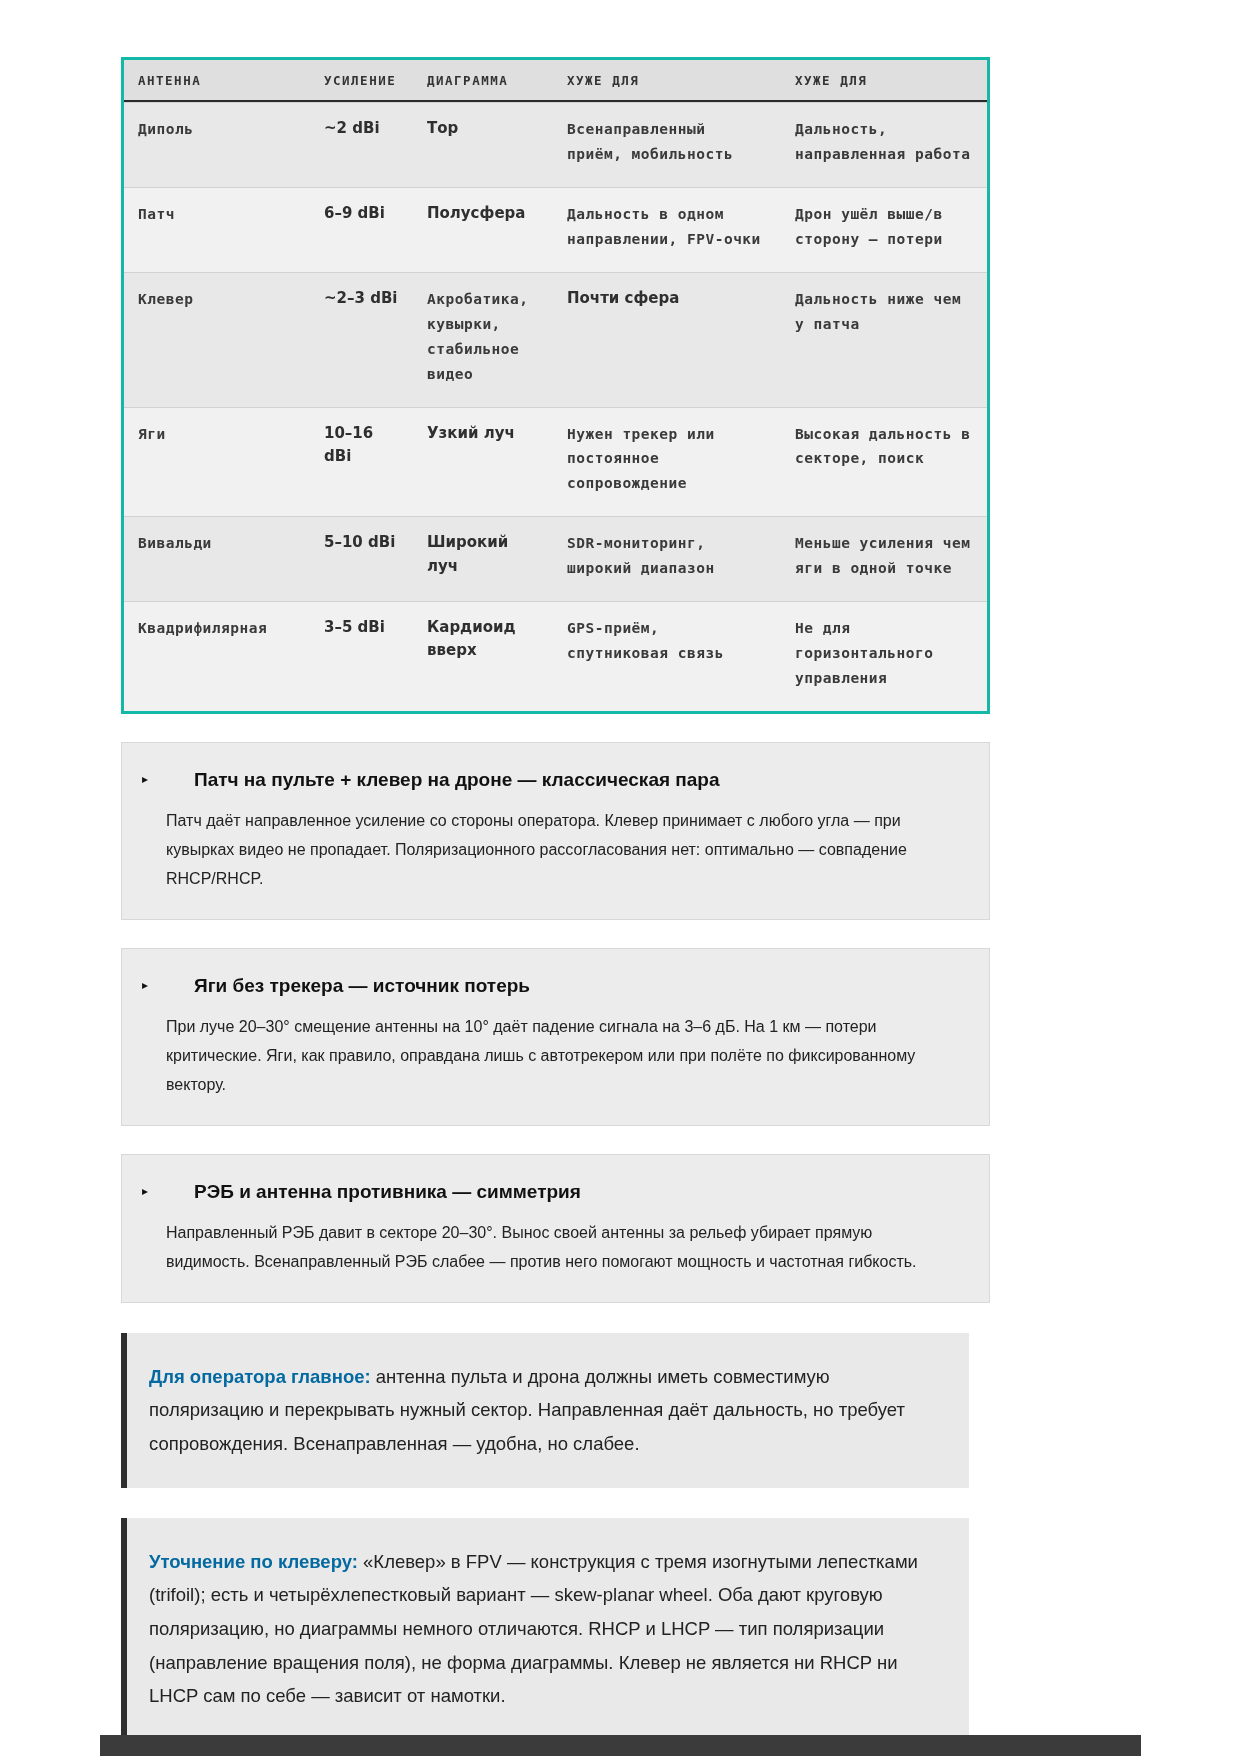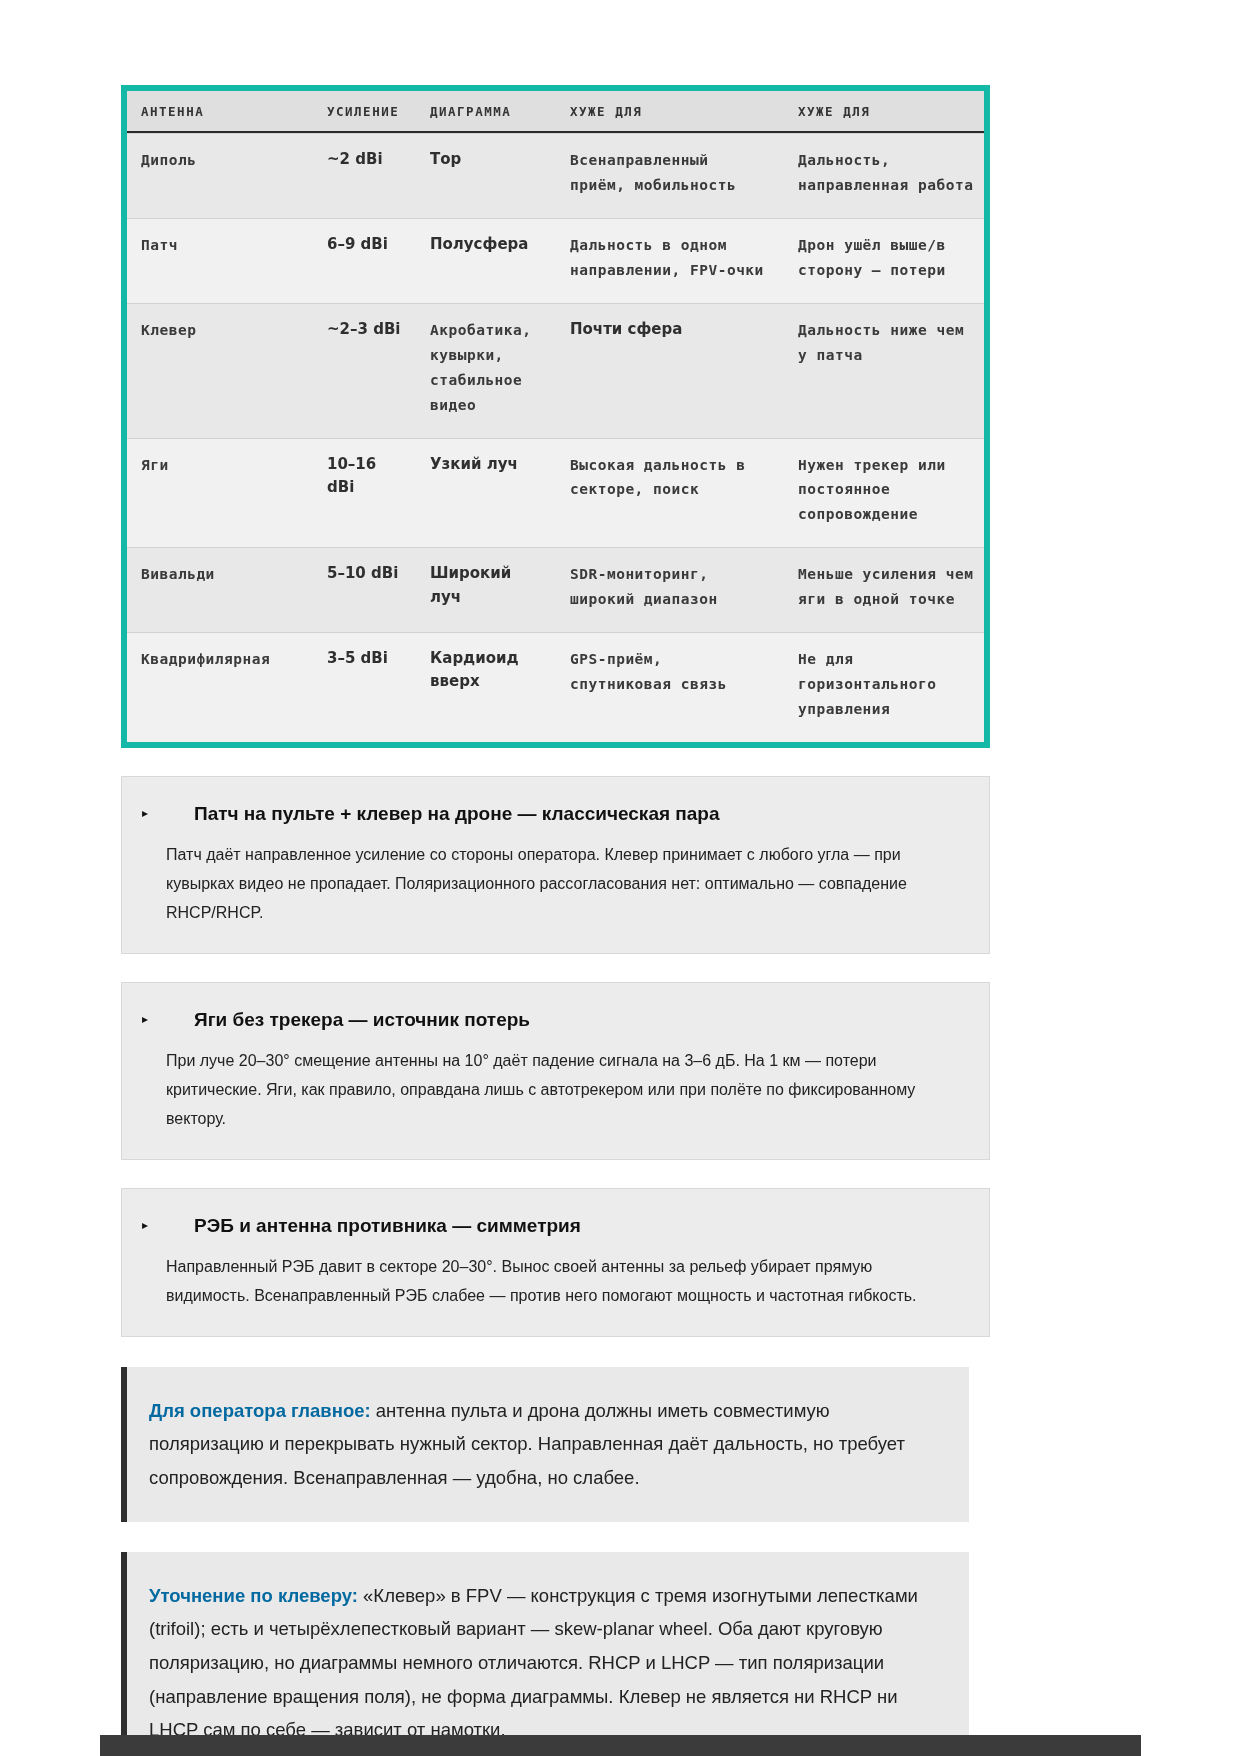--- a/index.html
+++ b/index.html
@@ -9,23 +9,22 @@
     background:#ffffff;
     font-family:"Liberation Sans", sans-serif;
     overflow:hidden;
   }
   .content {
     position:absolute; left:121px; top:57px; width:869px;
   }
 
   
   .ant-table {
-    border:6px solid #14b8a6;
+    border:3px solid #14b8a6;
     background:#4d7c0f;
-    margin-top:28px;
   }
   .t-header, .t-row {
     display:grid;
     grid-template-columns:186px 103px 140px 228px 210px;
   }
   .t-header {
     background:#dfdfdf;
     border-bottom:2px solid #2a2a2a;
   }
   .t-h-cell {
@@ -126,22 +125,22 @@
         <div class="t-cell c-gain">~2–3 dBi</div>
         <div class="t-cell c-better">Акробатика, кувырки, стабильное видео</div>
         <div class="t-cell c-pattern">Почти сфера</div>
         <div class="t-cell c-worse">Дальность ниже чем у патча</div>
       </div>
 
       <div class="t-row row-even">
         <div class="t-cell c-name">Яги</div>
         <div class="t-cell c-gain">10–16 dBi</div>
         <div class="t-cell c-pattern">Узкий луч</div>
+        <div class="t-cell c-worse">Нужен трекер или постоянное сопровождение</div>
         <div class="t-cell c-better">Высокая дальность в секторе, поиск</div>
-        <div class="t-cell c-worse">Нужен трекер или постоянное сопровождение</div>
       </div>
 
       <div class="t-row row-odd">
         <div class="t-cell c-name">Вивальди</div>
         <div class="t-cell c-gain">5–10 dBi</div>
         <div class="t-cell c-pattern">Широкий луч</div>
         <div class="t-cell c-better">SDR-мониторинг, широкий диапазон</div>
         <div class="t-cell c-worse">Меньше усиления чем яги в одной точке</div>
       </div>
 

